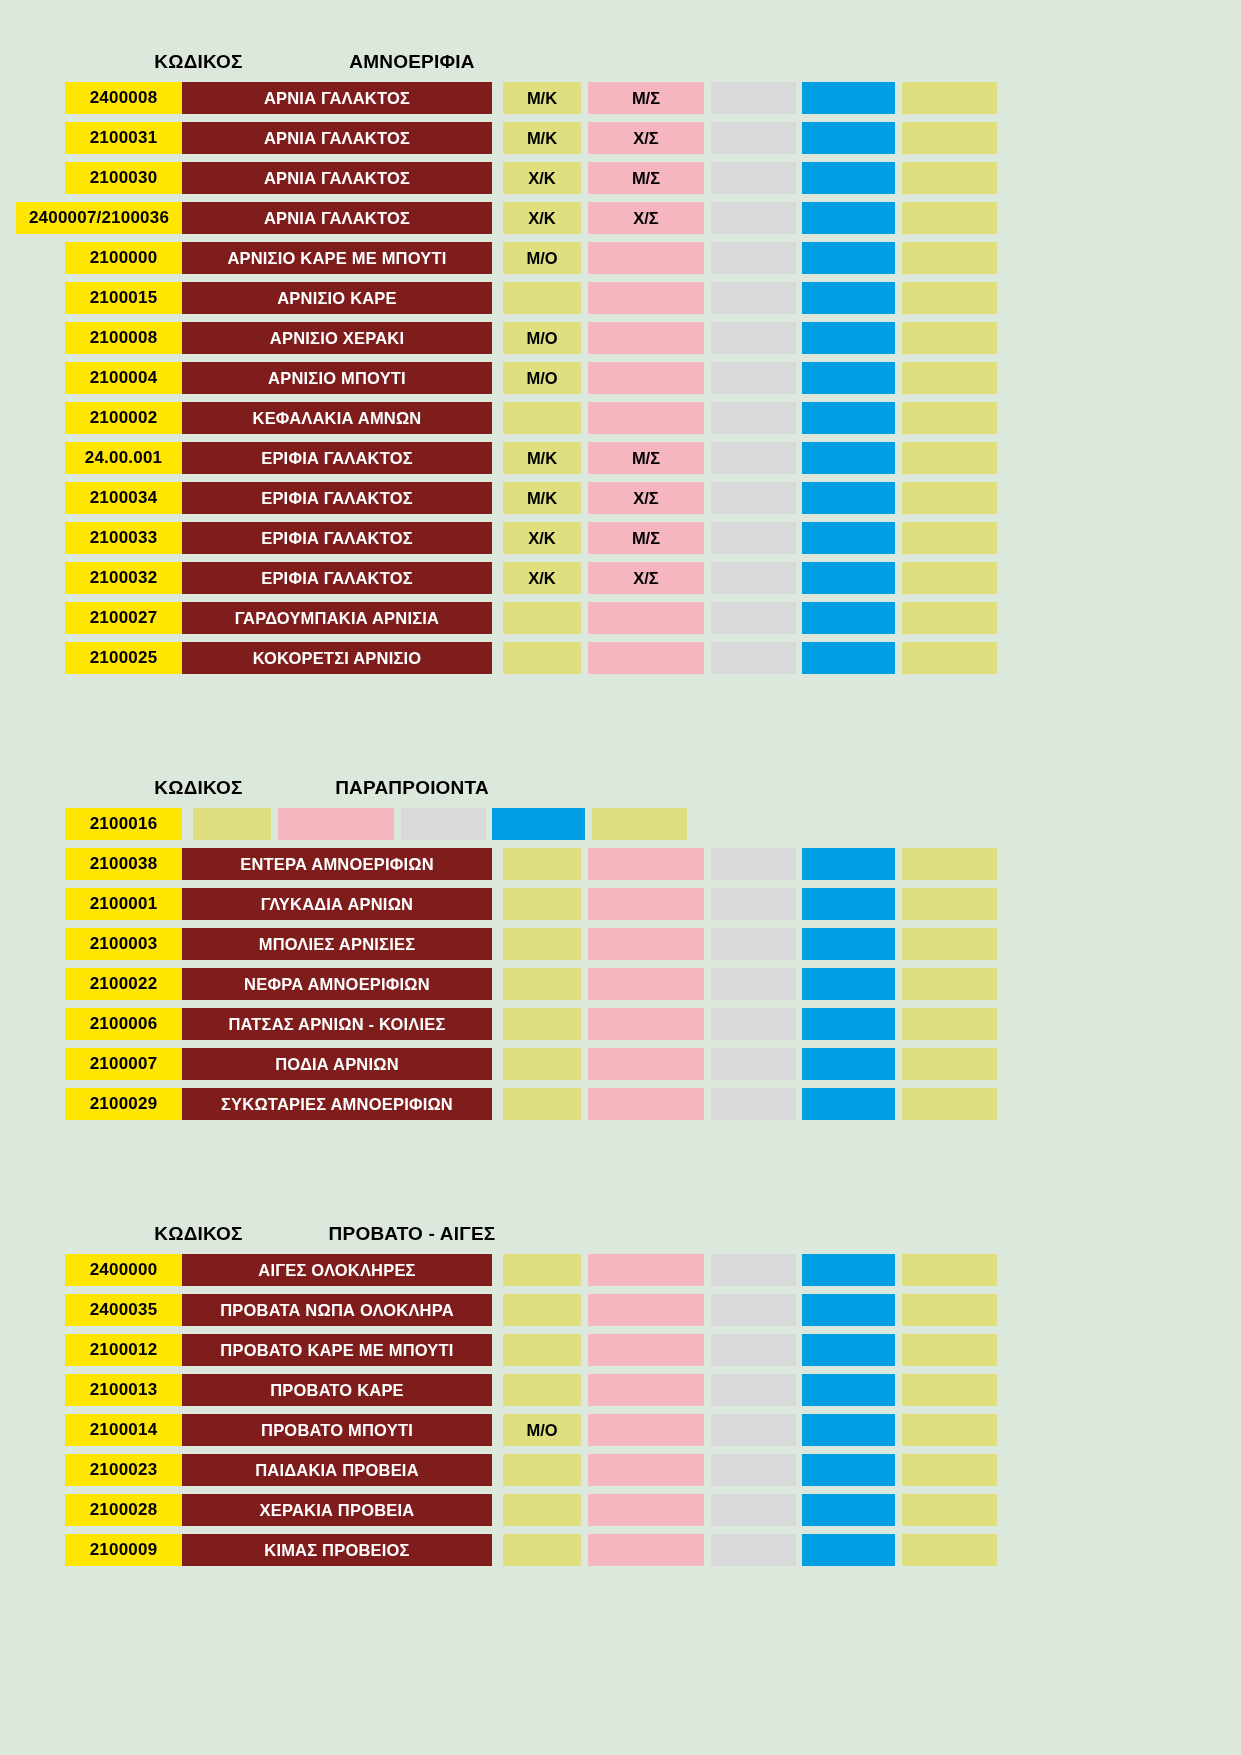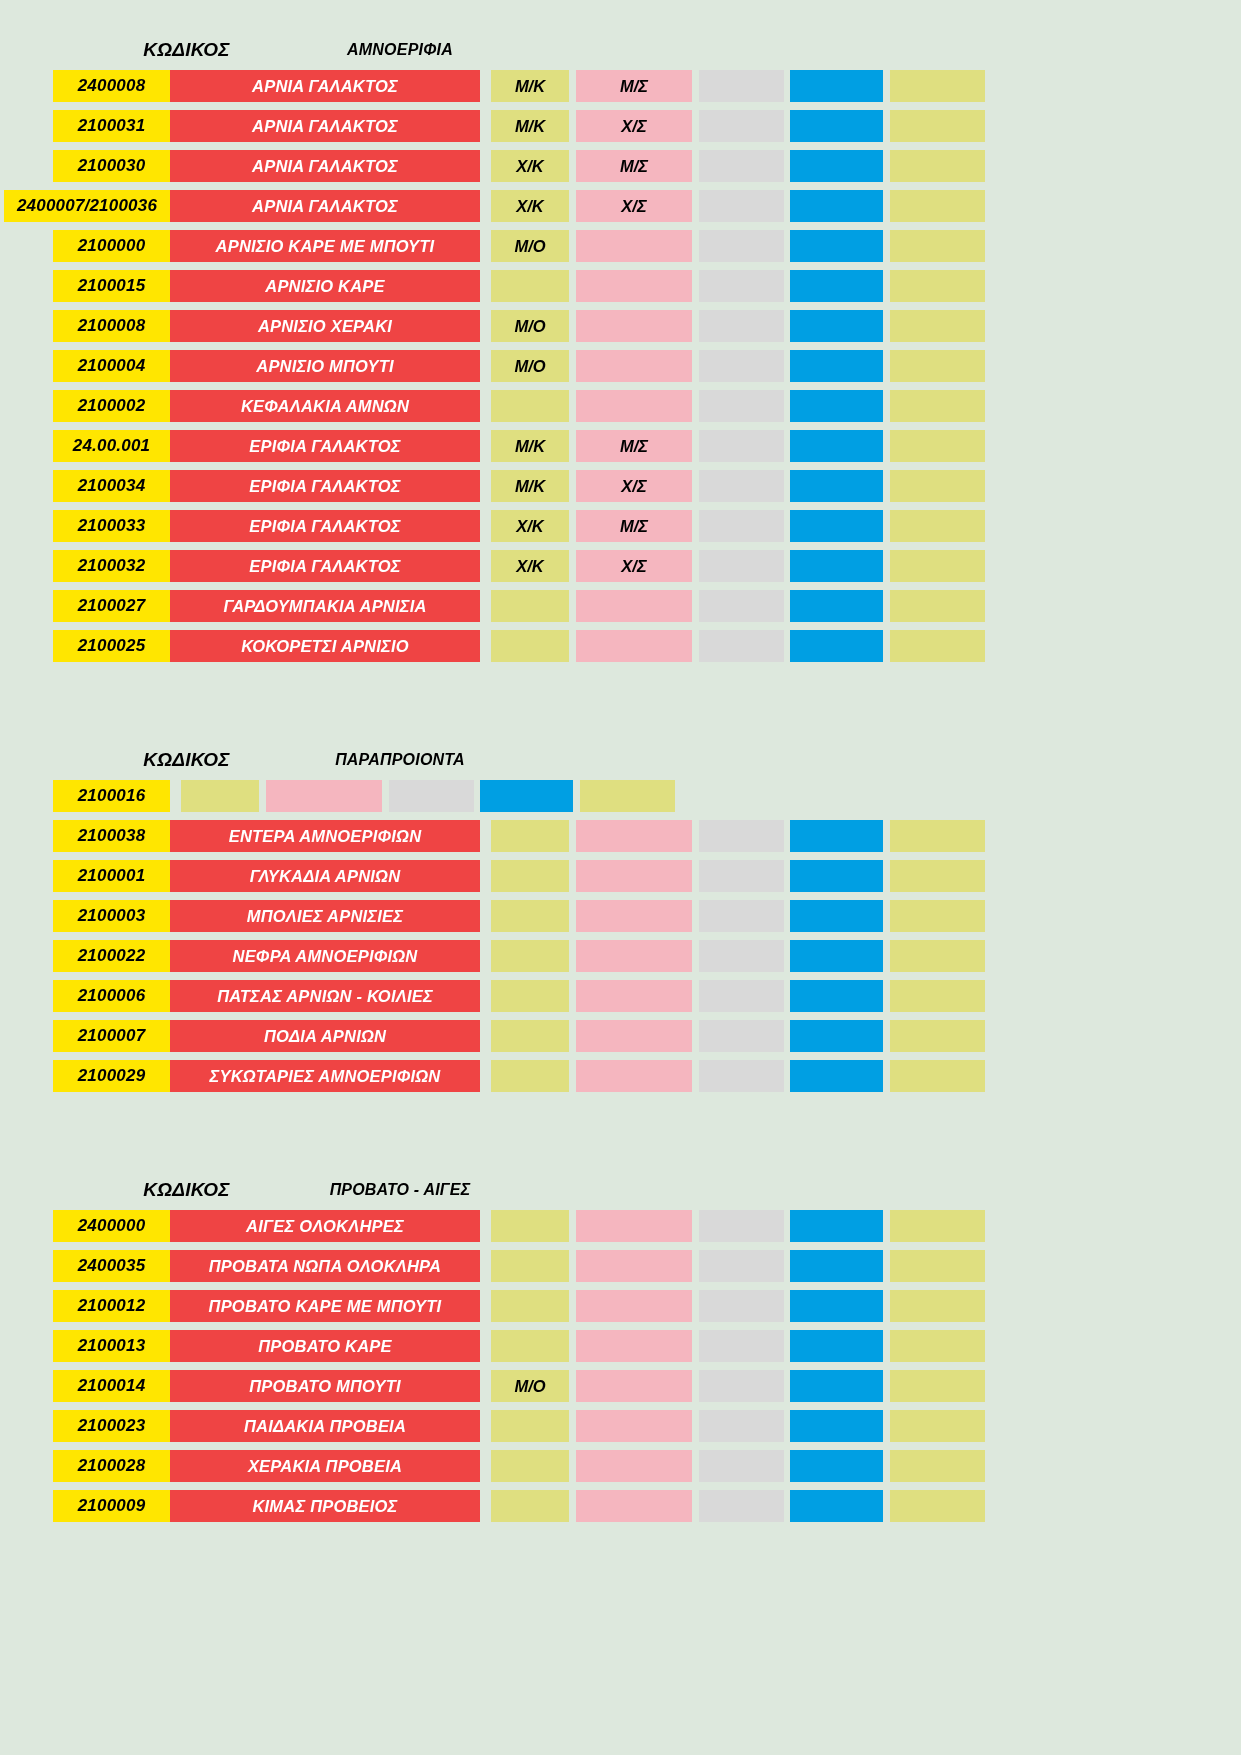--- a/index.html
+++ b/index.html
@@ -18,22 +18,21 @@
     position: relative;
     width: 1241px;
     height: 1755px;
     background: #dde8dd;
     box-sizing: border-box;
     padding: 0;
     overflow: hidden;
   }
 
   .section {
-    margin: 0;
-    font-style: italic;
+    margin: 12px;
   }
 
   
   .section-head {
     display: flex;
     align-items: center;
     height: 40px;
     padding-left: 128px;
     box-sizing: border-box;
   }
@@ -41,21 +40,21 @@
     width: 117px;
     text-align: center;
     font-size: 19px;
     font-weight: bold;
     color: #000;
     letter-spacing: 0.2px;
   }
   .section-head .h-title {
     width: 310px;
     text-align: center;
-    font-size: 16px;
+    font-size: 19px;
     font-weight: bold;
     color: #000;
     letter-spacing: 0.2px;
   }
 
   
   .row {
     display: flex;
     align-items: stretch;
     height: 32px;
@@ -81,21 +80,21 @@
     color: #000;
     font-size: 17px;
     letter-spacing: 0.2px;
   }
   .c-code.wide {
     width: 166px;
     margin-left: -49px;
   }
   .c-name {
     width: 310px;
-    background: #ef4444;
+    background: #7f1d1d;
     color: #ffffff;
     font-size: 16.5px;
     letter-spacing: 0.2px;
   }
   .c-a {
     width: 78px;
     background: #dfdf80;
     color: #000;
     margin-left: 11px;
   }

